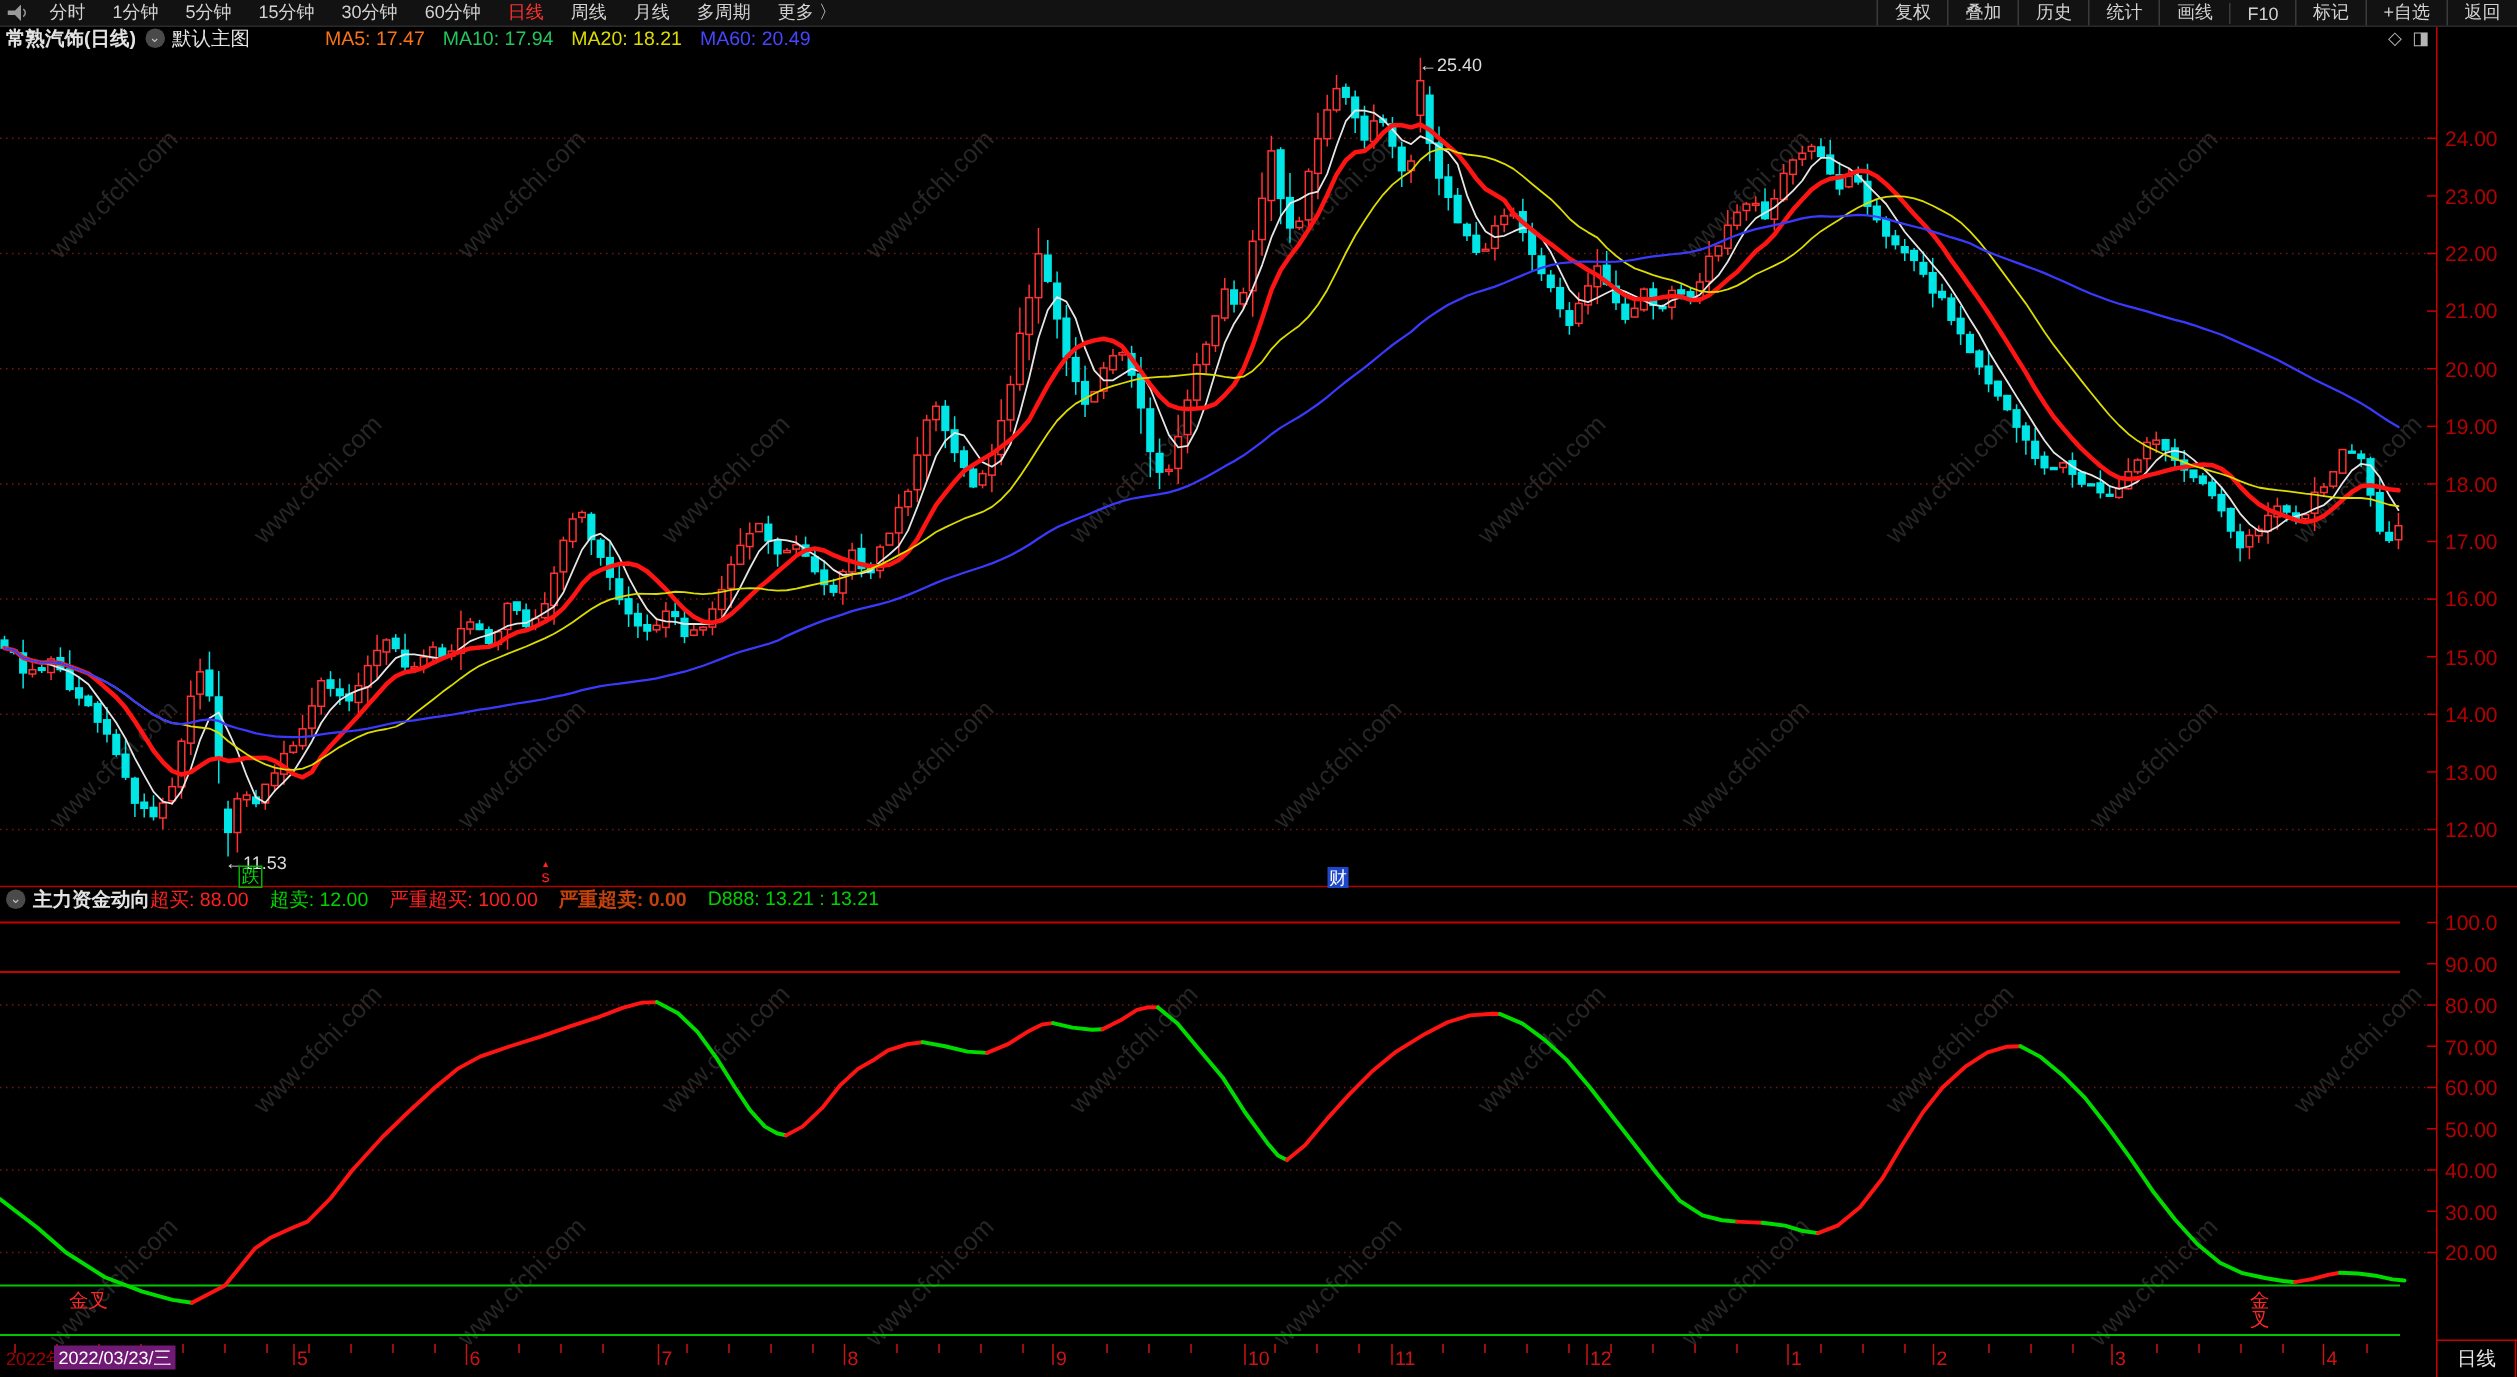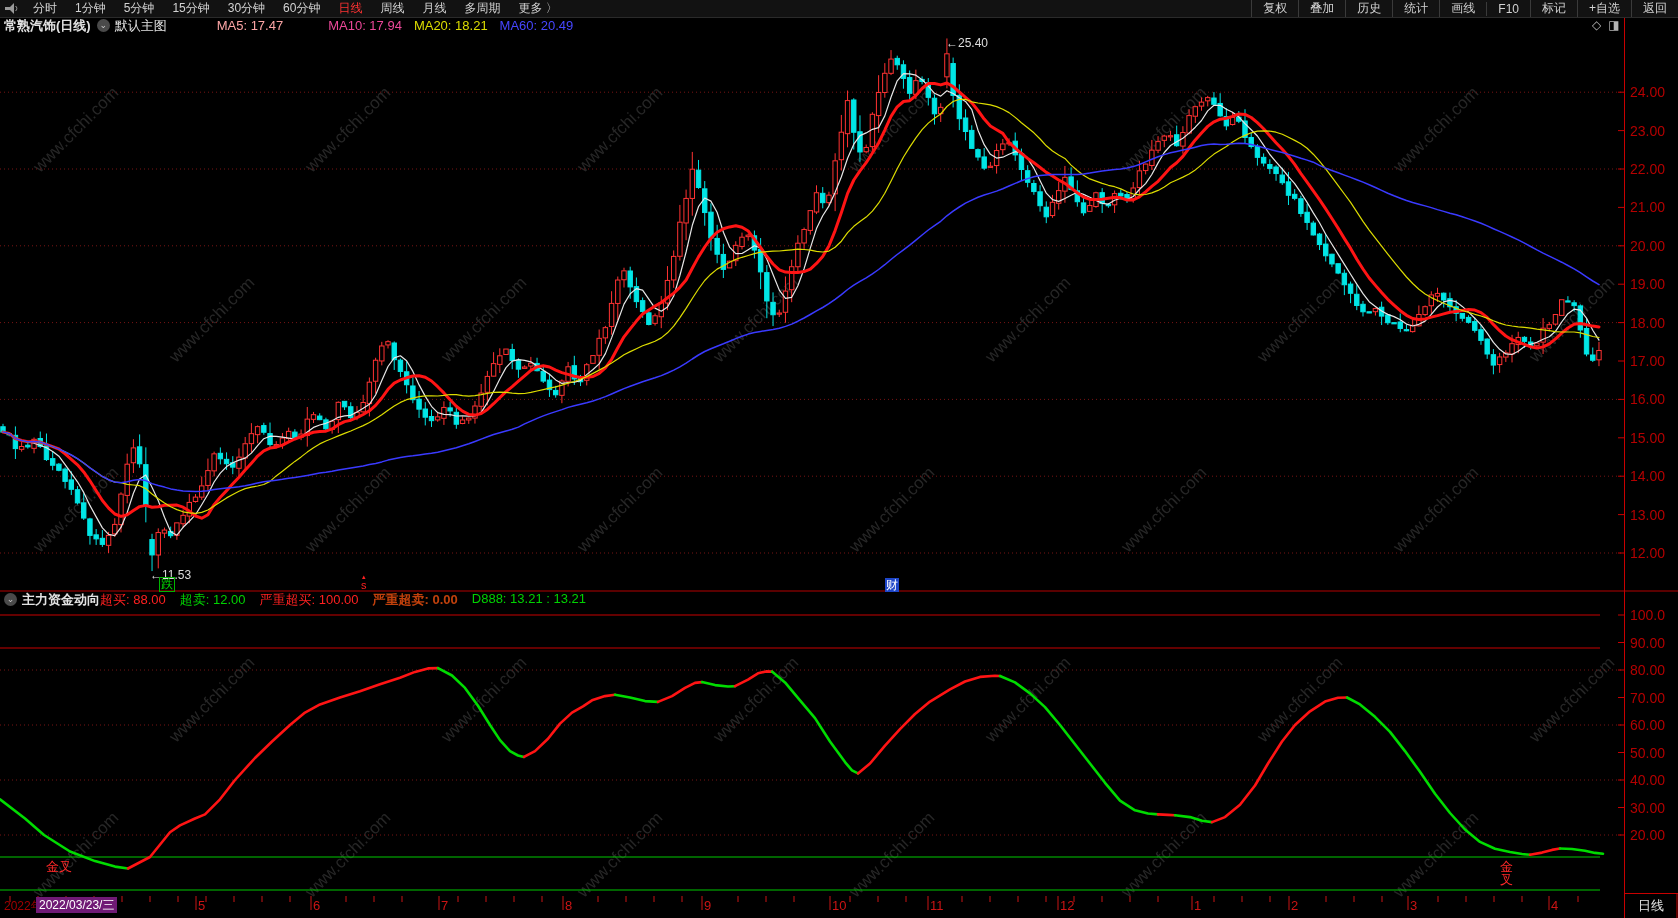--- a/index.html
+++ b/index.html
@@ -83,22 +83,22 @@
         <span class="ritem">+自选</span>
         <span class="ritem">返回</span>
       </span>
   </div>
 
   <div id="titlebar">
     <span id="stock-name">常熟汽饰(日线)</span>
     <span class="circle-chip">⌄</span>
     <span id="overlay-label">默认主图</span>
     <span id="ma-legend">
-        <span style="color: #fca5a5; padding-left: 40px;">MA5: 17.47</span>
-        <span style="color: #ec4899; margin-left: 33px;">MA10: 17.94</span>
+        <span style="color: #f97316; padding-left: 40px;">MA5: 17.47</span>
+        <span style="color: #22c55e;">MA10: 17.94</span>
         <span style="color: rgb(220, 220, 0);">MA20: 18.21</span>
         <span style="color: rgb(70, 70, 255);">MA60: 20.49</span>
       </span>
   </div>
 
   <div id="title-icons">
     <span>◇</span>
     <span>◨</span>
   </div>
 

